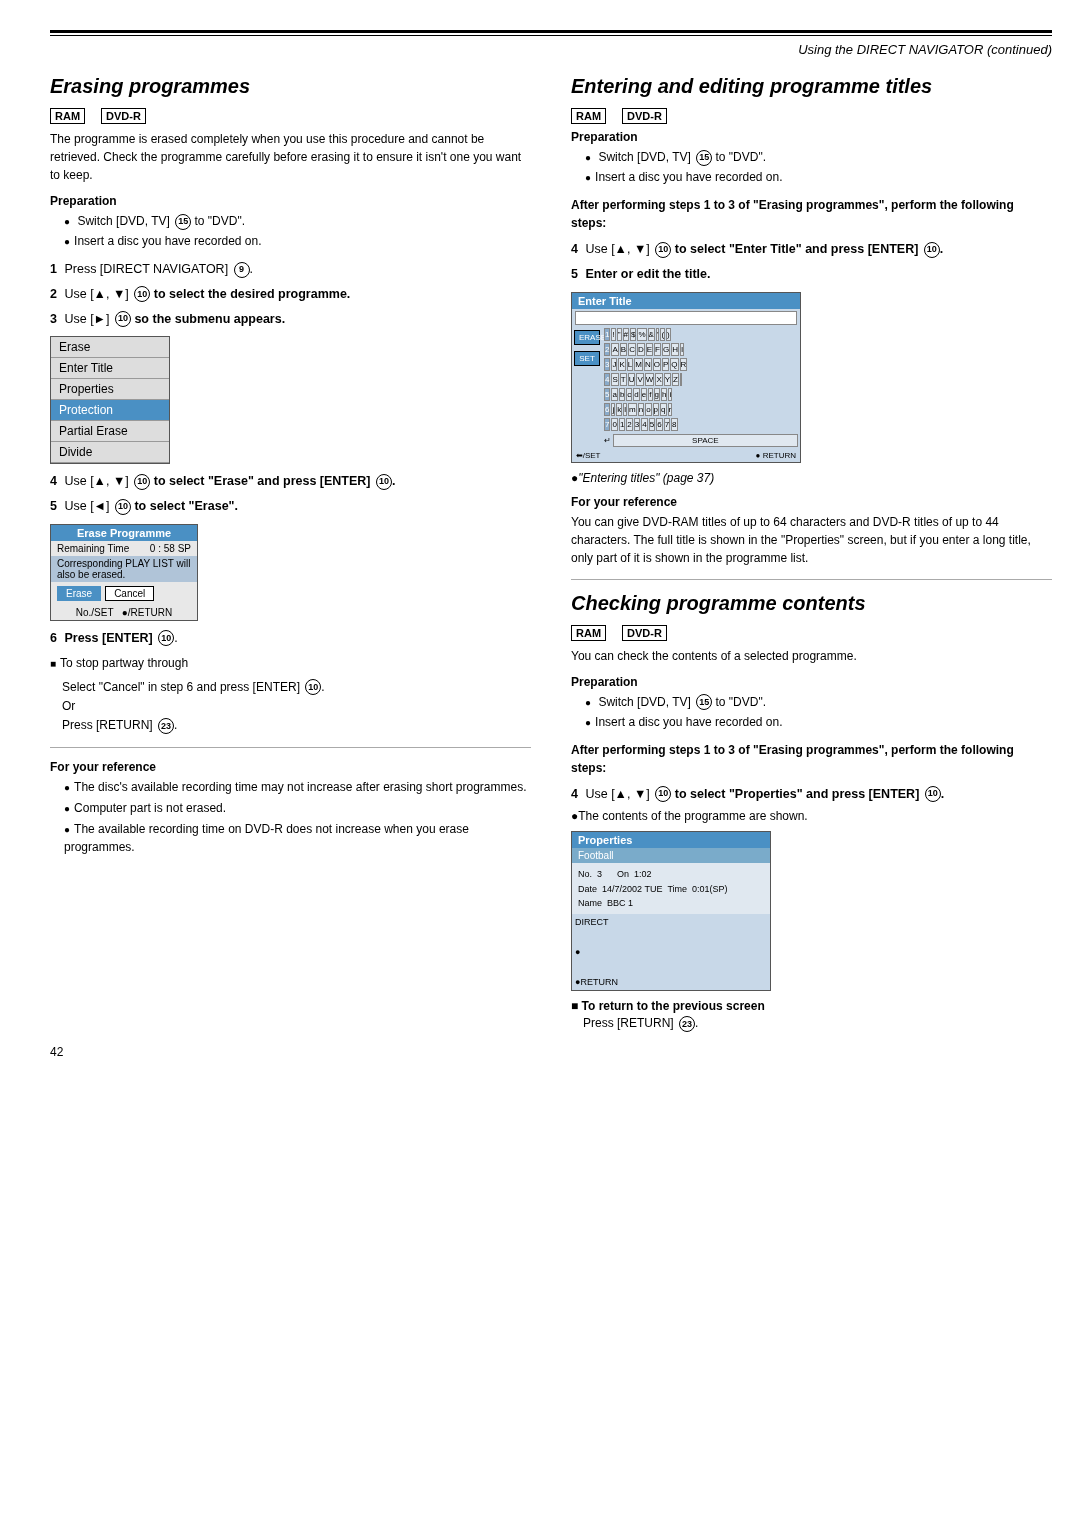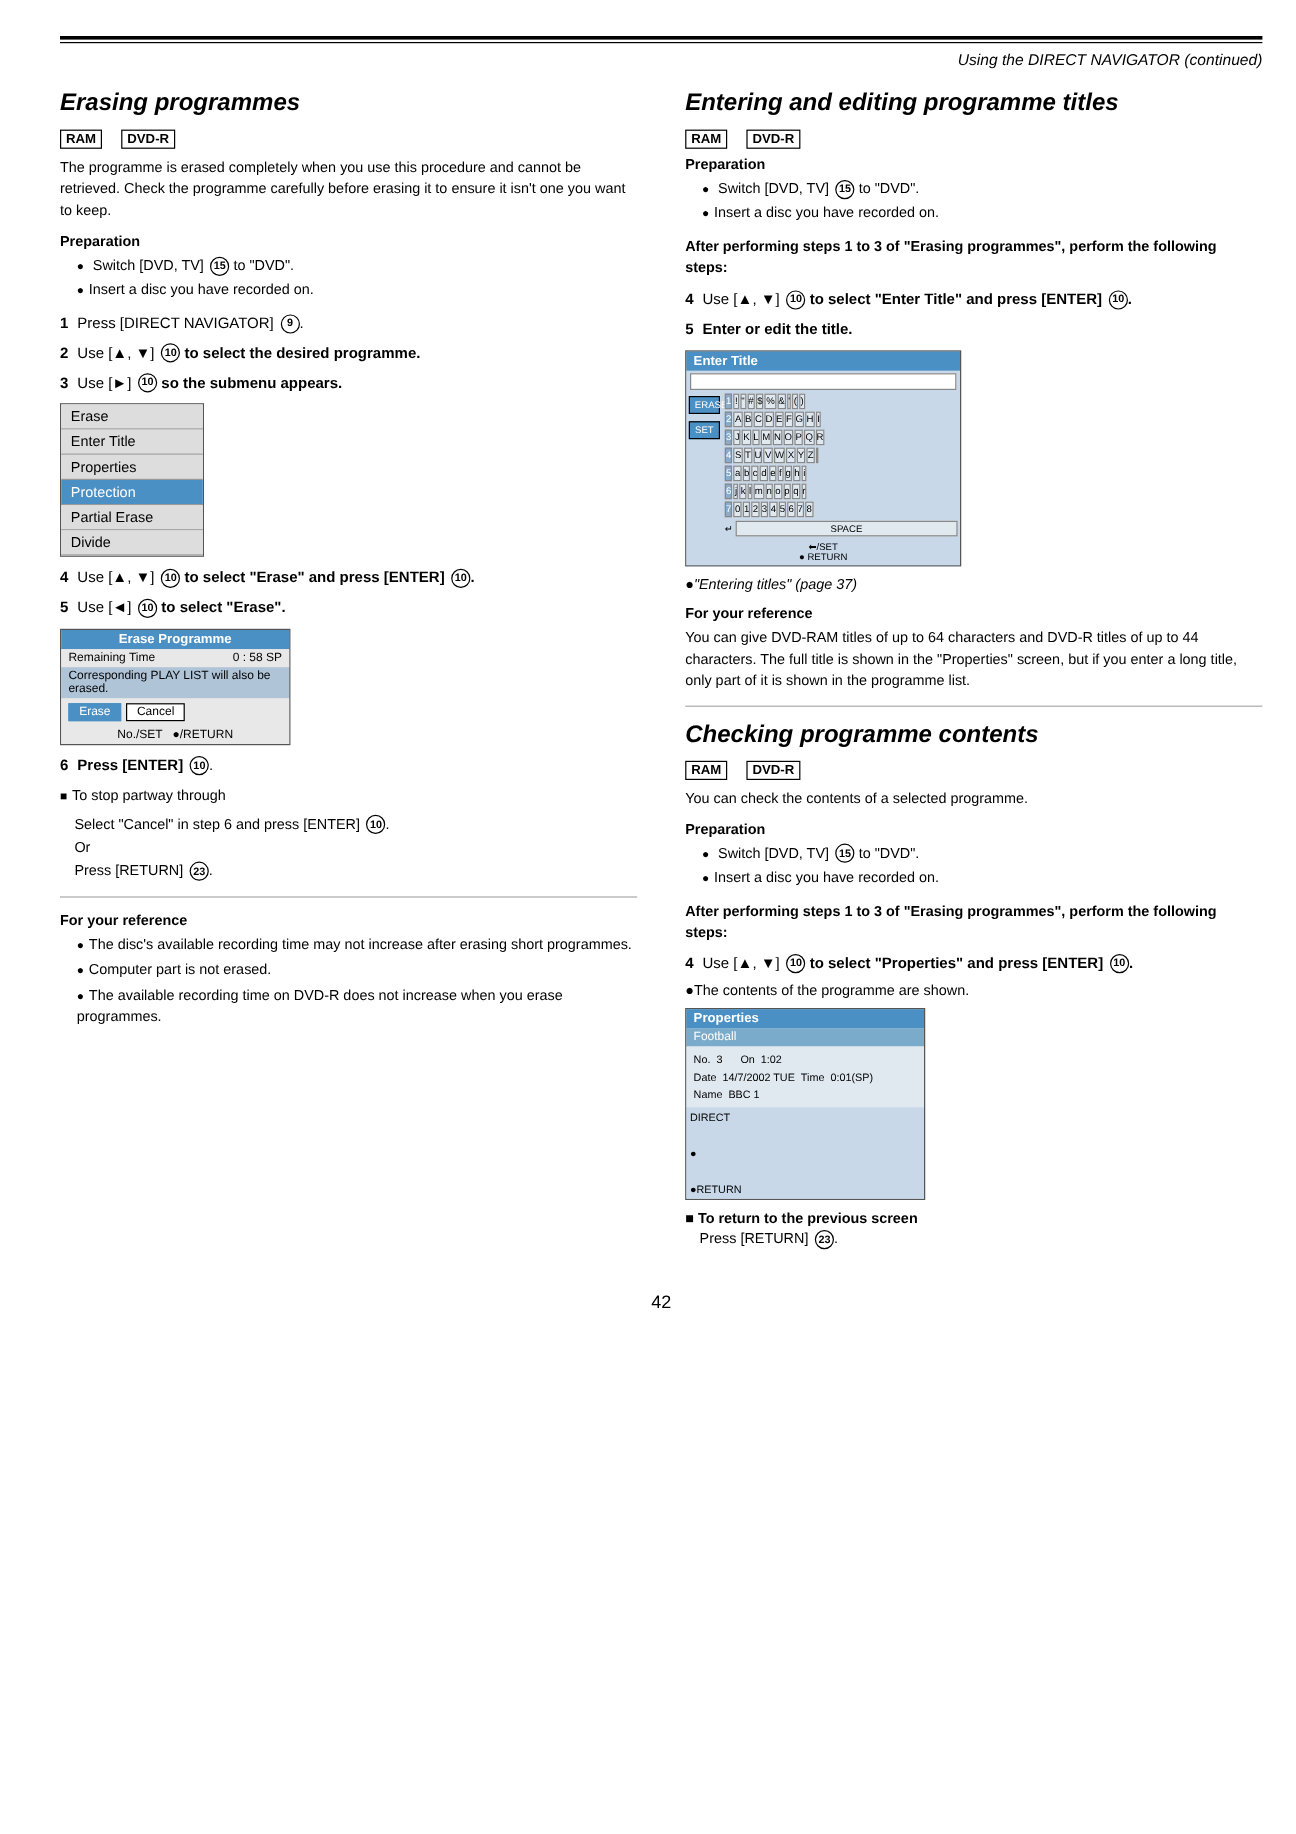--- a/index.html
+++ b/index.html
@@ -112,21 +112,21 @@
       background: #ddd;
       border-bottom: 1px solid #999;
       color: #000;
     }
     .menu-box .menu-item.highlighted {
       background: #4a90c4;
       color: #fff;
     }
     .screen-box {
       border: 1.5px solid #555;
-      width: 192px;
+      width: 148px;
       margin: 8px 0;
       background: #e8e8e8;
     }
     .screen-title {
       background: #4a90c4;
       color: #fff;
       font-size: 11px;
       font-weight: bold;
       padding: 2px 6px;
       text-align: center;
@@ -190,23 +190,23 @@
       list-style: none;
       margin-bottom: 3px;
       line-height: 1.5;
     }
     .for-ref-list li::before {
       content: "●";
       margin-right: 4px;
       font-size: 10px;
     }
     .page-num {
-      text-align: center;
-      font-size: 15px;
-      margin-top: 36px;
+      text-align: left;
+      font-size: 12px;
+      margin-top: 13px;
     }
     
     .enter-title-box {
       border: 1.5px solid #555;
       width: 230px;
       margin: 8px 0;
       background: #c8d8e8;
     }
     .et-title-bar {
       background: #4a90c4;
@@ -247,21 +247,20 @@
       padding: 3px 2px;
       background: #c8d8e8;
     }
     .et-bottom {
       display: flex;
       justify-content: space-between;
       padding: 2px 4px;
       background: #c8d8e8;
       font-size: 8px;
       align-items: center;
-      flex-direction: column;
     }
     
     .props-box {
       border: 1.5px solid #555;
       width: 200px;
       margin: 8px 0;
       background: #c8d8e8;
     }
     .props-title {
       background: #4a90c4;

